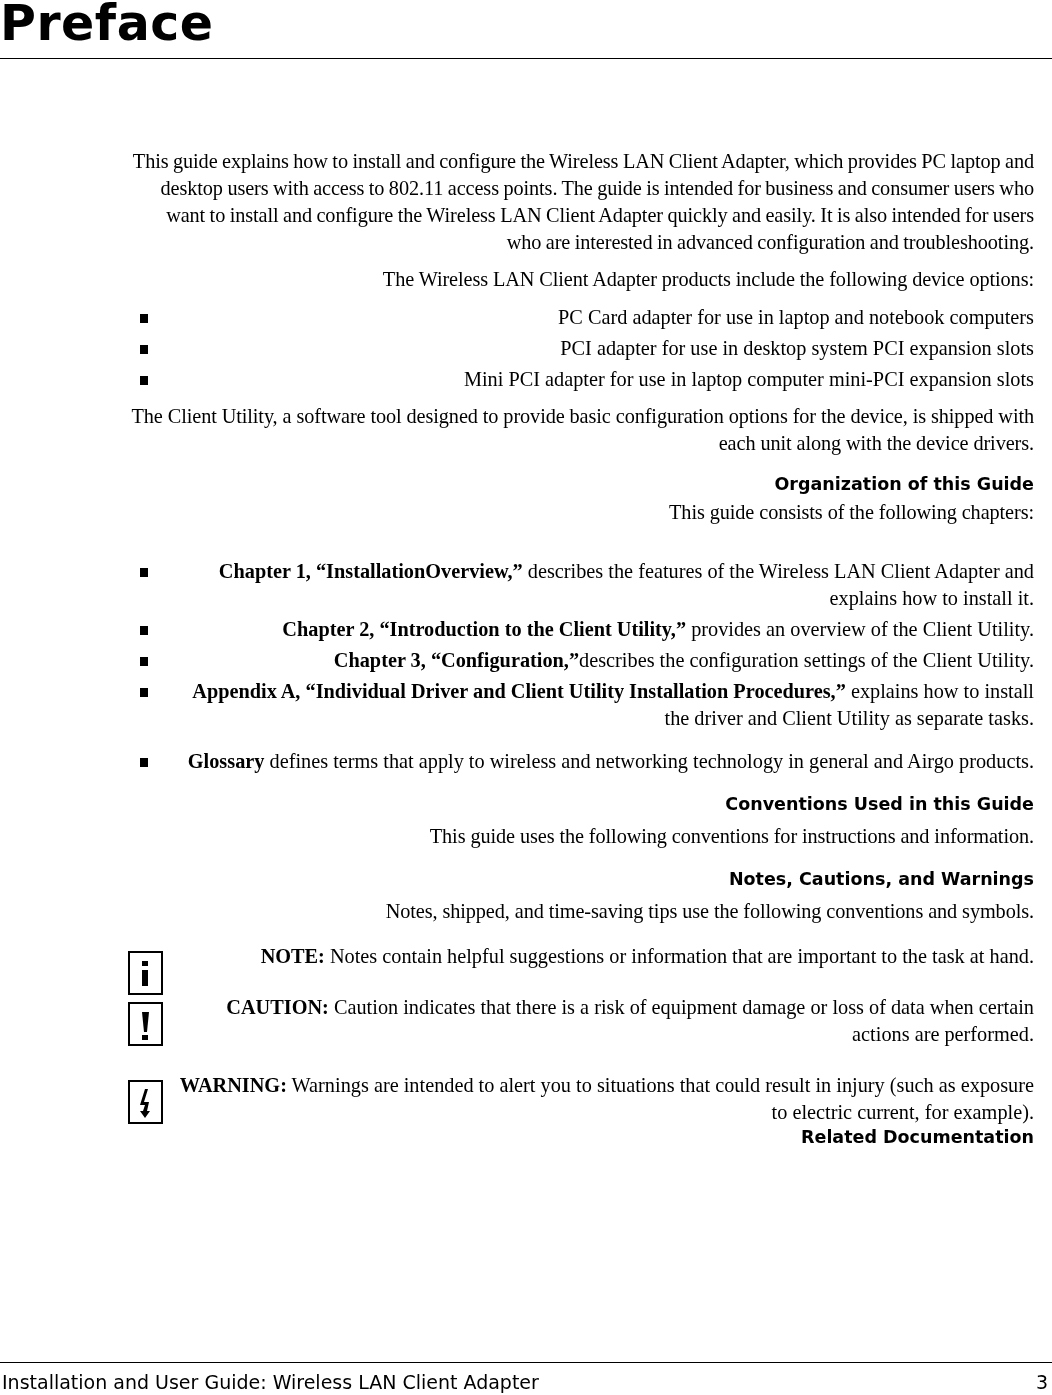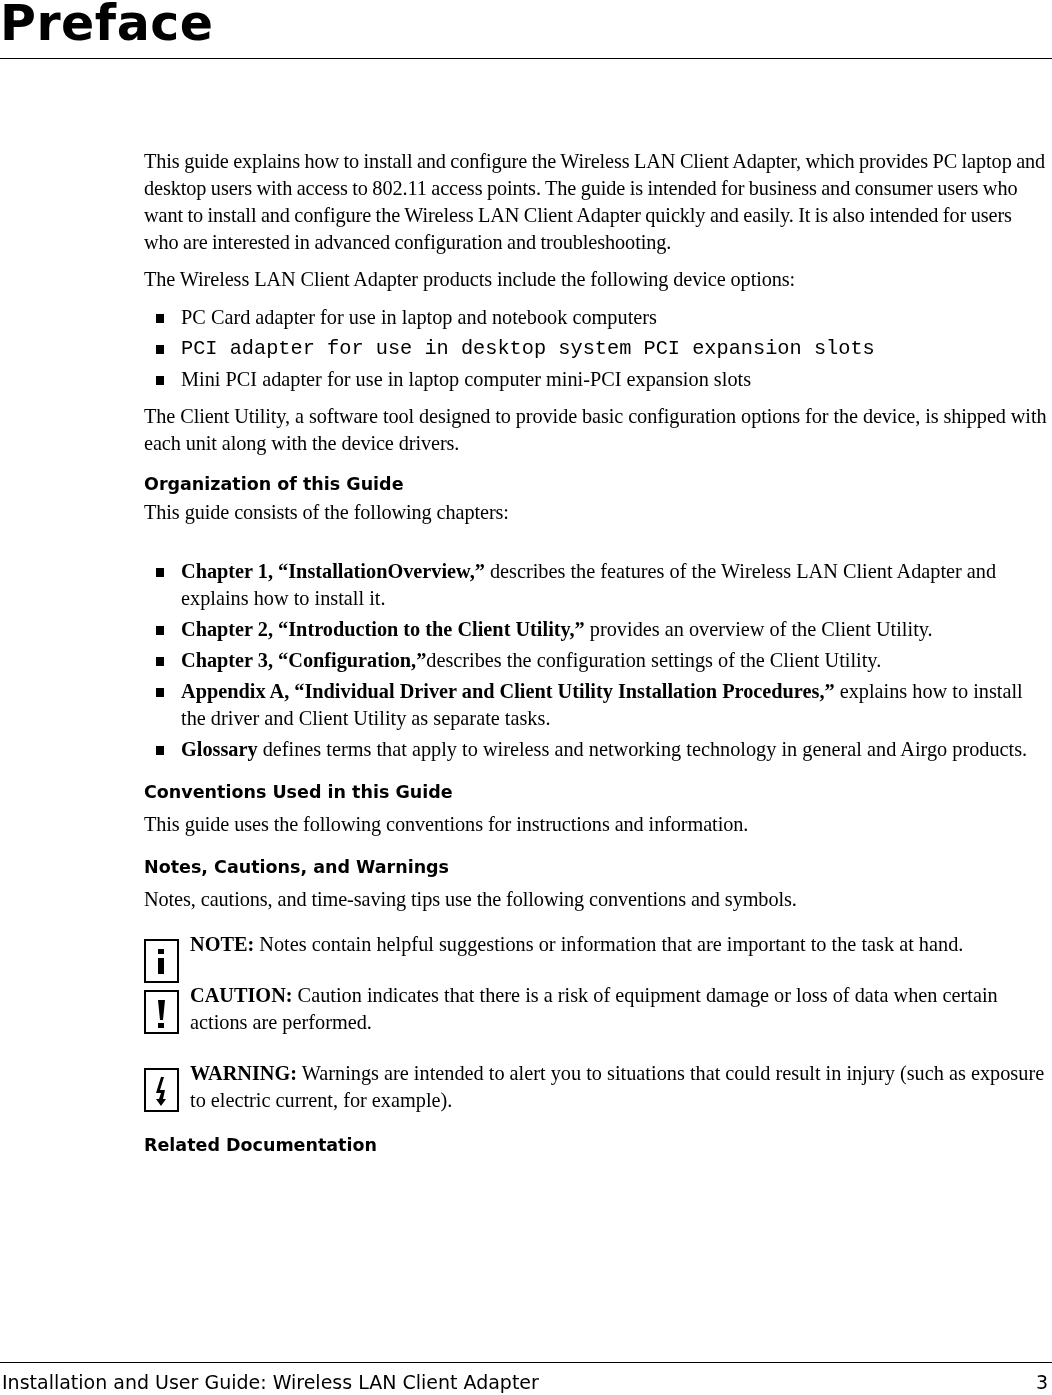--- a/index.html
+++ b/index.html
@@ -6,21 +6,21 @@
   body {
     width: 1052px; height: 1395px; position: relative; overflow: hidden;
     color: #000; font-family: "Liberation Serif", serif;
   }
   .title {
     position: absolute; left: 0; top: -6px;
     font-family: "DejaVu Sans", sans-serif; font-weight: bold;
     font-size: 49px; letter-spacing: 0.5px; line-height: 60px;
   }
   .rule-top { position: absolute; left: 0; top: 58px; width: 1052px; height: 1px; background: #000; }
-  .content { position: absolute; left: 144px; top: 148px; width: 906px; }
+  .content { position: absolute; left: 128px; top: 148px; width: 906px; text-align: right; }
   p.body {
     margin: 0; font-size: 20.3px; line-height: 27px; letter-spacing: -0.1px;
   }
   .h2 {
     font-family: "DejaVu Sans", sans-serif; font-weight: bold; font-size: 17.5px;
     line-height: 22px; margin: 0;
   }
   ul.bul { list-style: none; margin: 0; padding: 0; }
   ul.bul li {
     position: relative; padding-left: 37px; font-size: 20.3px; line-height: 27px;
@@ -48,40 +48,40 @@
 
 <div class="title">Preface</div>
 <div class="rule-top"></div>
 
 <div class="content">
 
   <p class="body" style="word-spacing:-0.5px;">This guide explains how to install and configure the Wireless LAN Client Adapter, which provides PC laptop and desktop users with access to 802.11 access points. The guide is intended for business and consumer users who want to install and configure the Wireless LAN Client Adapter quickly and easily. It is also intended for users who are interested in advanced configuration and troubleshooting.</p>
   <p class="body" style="margin-top:10px;">The Wireless LAN Client Adapter products include the following device options:</p>
   <ul class="bul" style="margin-top:11px;">
     <li style="margin-bottom:4px;"><span class="sq"></span><span>PC Card adapter for use in laptop and notebook computers</span></li>
-    <li style="margin-bottom:4px;font-family:Liberation Mono, monospace;"><span class="sq"></span><span>PCI adapter for use in desktop system PCI expansion slots</span></li>
+    <li style="margin-bottom:4px;"><span class="sq"></span><span>PCI adapter for use in desktop system PCI expansion slots</span></li>
     <li><span class="sq"></span><span>Mini PCI adapter for use in laptop computer mini-PCI expansion slots</span></li>
   </ul>
   <p class="body" style="margin-top:10px;">The Client Utility, a software tool designed to provide basic configuration options for the device, is shipped with each unit along with the device drivers.</p>
 
   <div class="h2" style="margin-top:16px;">Organization of this Guide</div>
   <p class="body" style="margin-top:4px;">This guide consists of the following chapters:</p>
   <ul class="bul" style="margin-top:10px;">
     <li style="margin-bottom:4px;margin-top:32px;"><span class="sq"></span><b>Chapter 1, “InstallationOverview,”</b><span> describes the features of the Wireless LAN Client Adapter and explains how to install it.</span></li>
     <li style="margin-bottom:4px;"><span class="sq"></span><b>Chapter 2, “Introduction to the Client Utility,”</b><span> provides an overview of the Client Utility.</span></li>
     <li style="margin-bottom:4px;"><span class="sq"></span><b>Chapter 3, “Configuration,”</b><span>describes the configuration settings of the Client Utility.</span></li>
-    <li style="margin-bottom:4px;"><span class="sq"></span><b>Appendix A,  “Individual Driver and Client Utility Installation Procedures,”</b><span> explains how to install the driver and Client Utility as separate tasks.</span></li>
+    <li style="margin-bottom:16px;"><span class="sq"></span><b>Appendix A,  “Individual Driver and Client Utility Installation Procedures,”</b><span> explains how to install the driver and Client Utility as separate tasks.</span></li>
     <li><span class="sq"></span><b>Glossary</b><span> defines terms that apply to wireless and networking technology in general and Airgo products.</span></li>
   </ul>
 
   <div class="h2" style="margin-top:18px;">Conventions Used in this Guide</div>
   <p class="body" style="margin-top:8px;">This guide uses the following conventions for instructions and information.</p>
 
   <div class="h2" style="margin-top:18px;">Notes, Cautions, and Warnings</div>
-  <p class="body" style="margin-top:8px;">Notes, cautions, and time-saving tips use the following conventions and symbols.</p>
+  <p class="body" style="margin-top:8px;">Notes, shipped, and time-saving tips use the following conventions and symbols.</p>
 
   <div class="note" style="margin-top:18px;">
     <span class="ibox">
       <svg width="31" height="40" viewBox="0 0 31 40">
           <rect x="12" y="8" width="6" height="5" fill="#000"></rect>
           <rect x="12" y="17" width="6" height="16" fill="#000"></rect>
         </svg>
     </span>
     <b>NOTE:</b><span> Notes contain helpful suggestions or information that are important to the task at hand.</span>
   </div>
@@ -98,20 +98,20 @@
 
   <div class="note" style="margin-top:24px;">
     <span class="ibox">
       <svg width="31" height="40" viewBox="0 0 31 40">
           <polygon points="15,7 18,7 14,20 19,20 17,29 20,29 15,36 10,29 13,29 15,23 10,23" fill="#000"></polygon>
         </svg>
     </span>
     <b>WARNING:</b><span> Warnings are intended to alert you to situations that could result in injury (such as exposure to electric current, for example).</span>
   </div>
 
-  <div class="h2" style="margin-top:20px;">Related Documentation</div>
+  <div class="h2" style="">Related Documentation</div>
 </div>
 
 <div class="rule-bot"></div>
 <div class="footer">
   <span>Installation and User Guide: Wireless LAN Client Adapter</span>
   <span>3</span>
 </div>
 
 </body></html>

